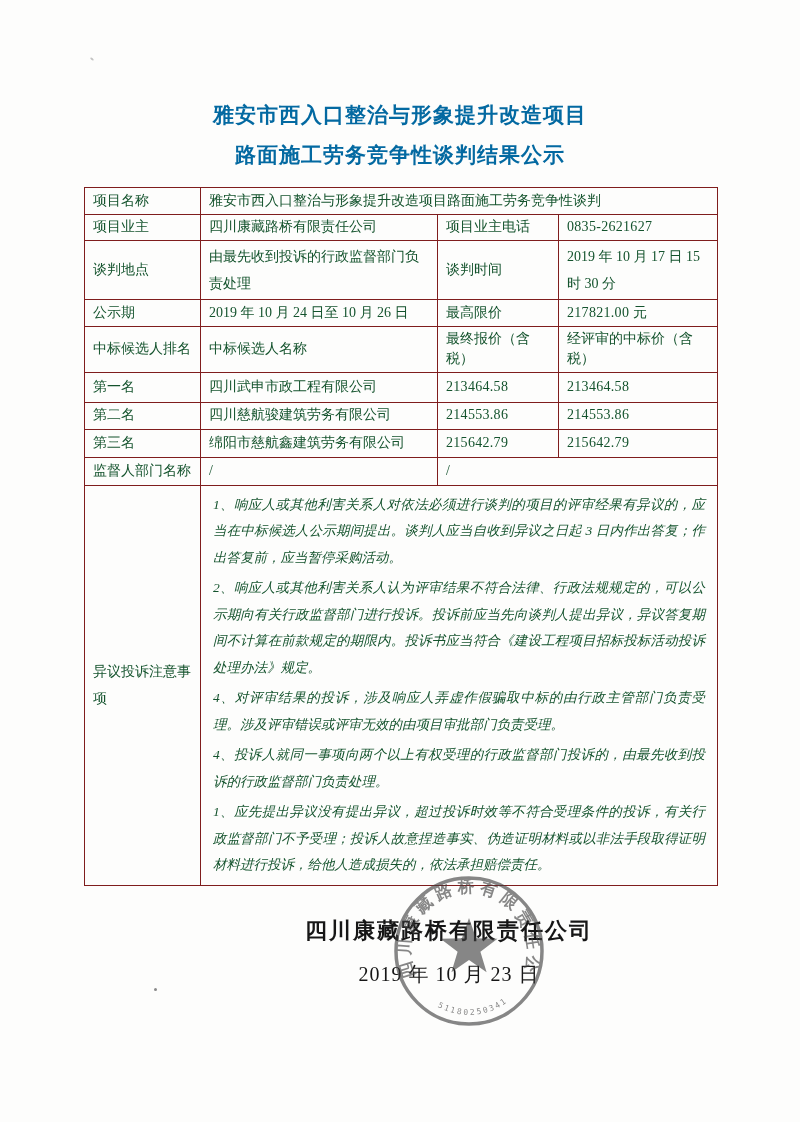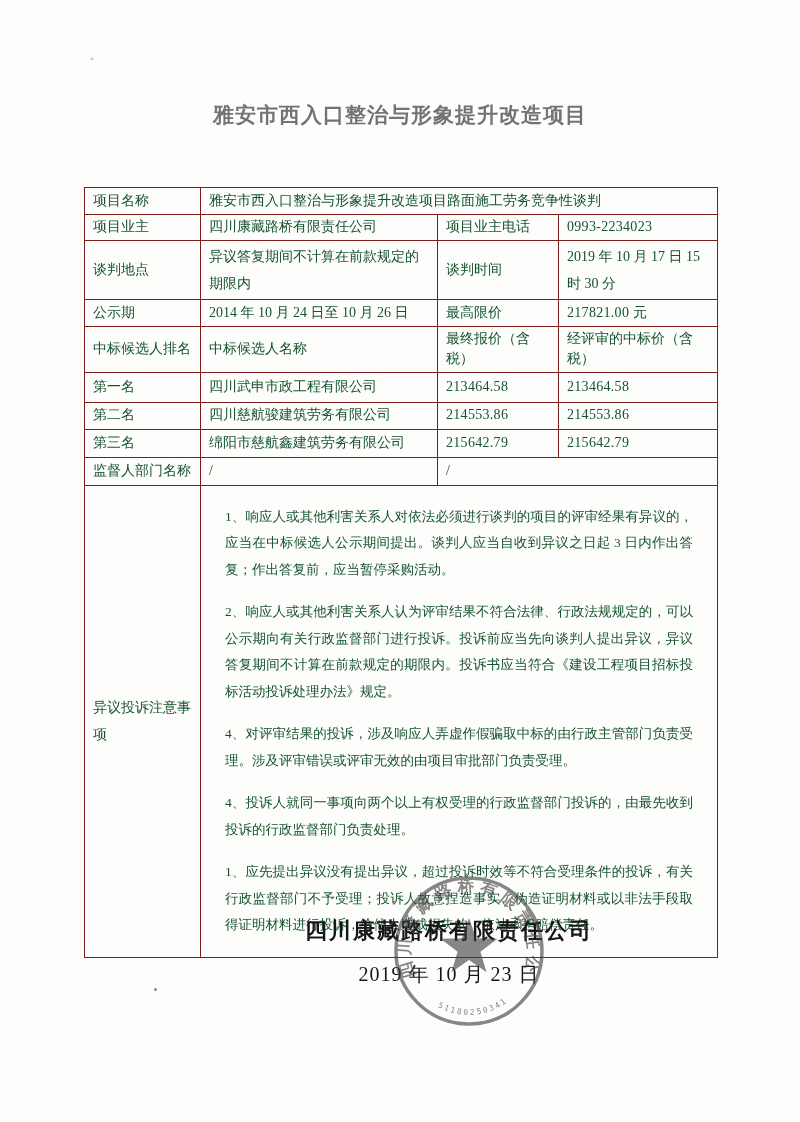--- a/index.html
+++ b/index.html
@@ -9,21 +9,21 @@
     background:#fdfdfc;
     font-family:"Liberation Serif","DejaVu Serif",serif;
     color:#1b1b1b;
     overflow:hidden;
   }
   .doc-title{
     position:absolute;left:0;width:800px;
     text-align:center;
     font-size:21px;font-weight:bold;
     letter-spacing:1px;
-    color:#737373;
+    color:#0369a1;
   }
   .doc-title.line1{top:101px;}
   .doc-title.line2{top:141px;}
 
   table.notice-table{
     position:absolute;left:84px;top:187px;
     width:633px;
     border-collapse:collapse;
     table-layout:fixed;
     font-size:14px;
@@ -40,25 +40,26 @@
   td.num{letter-spacing:0.3px;}
   td.tight{padding:2px 5px;}
   tr.h27{height:27px;} tr.h26{height:26px;} tr.h56{height:56px;}
   tr.h30{height:30px;} tr.h28{height:28px;} tr.h31{height:31px;}
   tr.h383{height:383px;}
   td.notice-cell{
     vertical-align:top;
     padding:6px 11px 4px 11px;
   }
   td.notice-cell p{
-    margin:16px;
+    margin:4px;
     font-size:13.5px;
     line-height:26.5px;
     text-align:justify;
     text-justify:inter-ideograph;
+    font-style:italic;
   }
   .sig-company{
     position:absolute;top:916px;left:98px;right:0;
     text-align:center;
     font-size:22px;font-weight:bold;
     letter-spacing:2px;
     color:#161616;
     z-index:2;
   }
   .sig-date{
@@ -78,48 +79,49 @@
   .speck{position:absolute;background:#8a8a8a;border-radius:50%;}
   .speck.s1{left:154px;top:988px;width:3px;height:3px;}
   .speck.s2{left:90px;top:58px;width:4px;height:2px;transform:rotate(40deg);opacity:.5;}
 </style>
 </head>
 <body>
 
 <div class="page">
 
   <div class="doc-title line1">雅安市西入口整治与形象提升改造项目</div>
+  <div class="doc-title line2">路面施工劳务竞争性谈判结果公示</div>
 
   <table class="notice-table">
     <colgroup>
       <col style="width:116px">
         <col style="width:237px">
         <col style="width:121px">
         <col style="width:159px">
     </colgroup>
     <tbody>
       <tr class="h27">
         <td class="lbl">项目名称</td>
         <td colspan="3">雅安市西入口整治与形象提升改造项目路面施工劳务竞争性谈判</td>
       </tr>
       <tr class="h26">
         <td class="lbl">项目业主</td>
         <td>四川康藏路桥有限责任公司</td>
         <td class="tight">项目业主电话</td>
-        <td class="num">0993-2234023</td>
+        <td class="num">0835-2621627</td>
       </tr>
       <tr class="h56">
         <td class="lbl">谈判地点</td>
-        <td style="line-height:27px">异议答复期间不计算在前款规定的期限内</td>
+        <td style="line-height:27px">由最先收到投诉的行政监督部门负责处理</td>
         <td class="tight">谈判时间</td>
         <td class="tight" style="line-height:27px">2019 年 10 月 17 日 15 时 30 分</td>
       </tr>
       <tr class="h27">
         <td class="lbl">公示期</td>
-        <td>2014 年 10 月 24 日至 10 月 26 日</td>
+        <td>2019 年 10 月 24 日至 10 月 26 日</td>
         <td class="tight">最高限价</td>
         <td class="num">217821.00 元</td>
       </tr>
       <tr class="h26">
         <td class="lbl">中标候选人排名</td>
         <td>中标候选人名称</td>
         <td class="tight">最终报价（含税）</td>
         <td class="tight">经评审的中标价（含税）</td>
       </tr>
       <tr class="h30">

